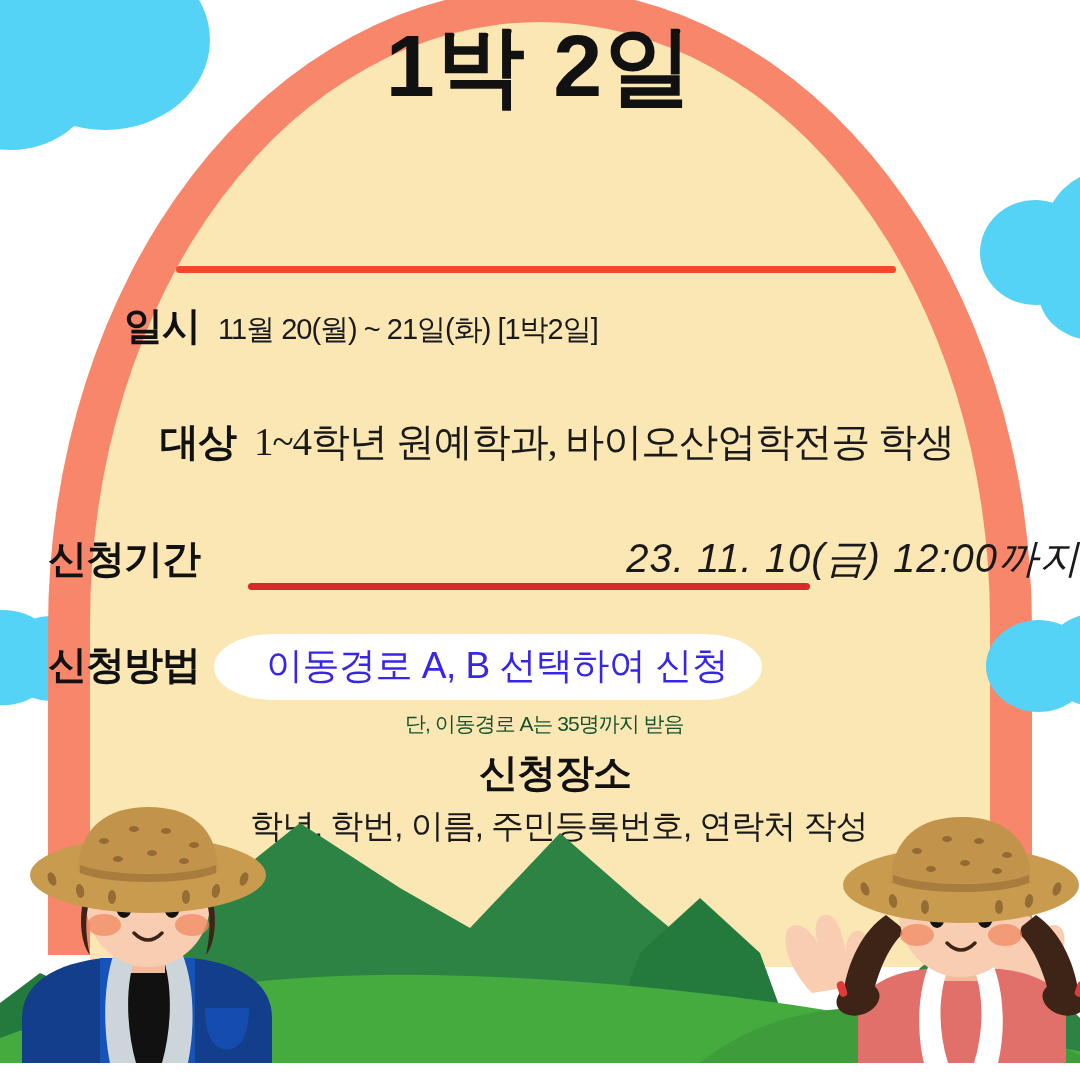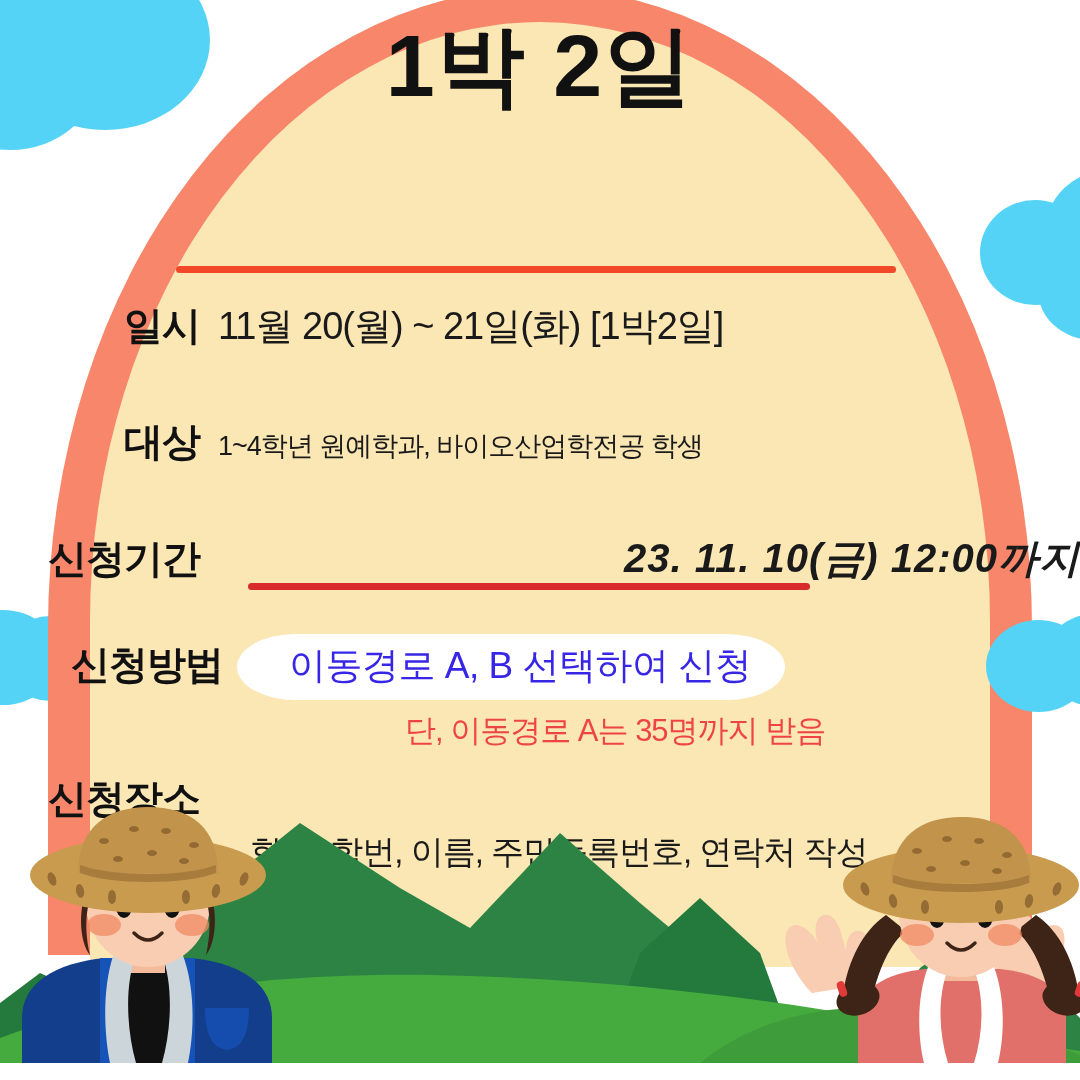--- a/index.html
+++ b/index.html
@@ -27,39 +27,39 @@
       line-height:1.05;text-indent:26px;}
 
   .divider{position:absolute;left:176px;top:266px;width:720px;height:7px;
       background:#f2492a;border-radius:4px;}
 
   
   .rows{position:absolute;left:0;top:295px;width:1080px;}
   .row{display:flex;align-items:baseline;}
   .lbl{flex:0 0 200px;text-align:right;padding-right:18px;
        font-size:39px;font-weight:900;color:#111111;letter-spacing:-1px;}
-  .val{font-size:38px;color:#1a1a1a;letter-spacing:-1px;white-space:nowrap;}
+  .val{font-size:29px;color:#1a1a1a;letter-spacing:-1px;white-space:nowrap;}
 
   .r-ilsi{margin-top:4px;}
-  .r-daesang{margin-top:62px;}
-  .r-daesang .val{font-size:27px;}
+  .r-daesang{margin-top:62px;margin-left:36px;}
+  .r-daesang .val{font-size:39px;font-family:Liberation Serif, serif;}
   .r-gigan{margin-top:62px;position:relative;justify-content:space-between;}
-  .r-gigan .val{font-style:italic;font-size:40px;letter-spacing:1px;font-weight:bold;}
+  .r-gigan .val{font-style:italic;font-size:40px;letter-spacing:1px;}
   .gigan-underline{position:absolute;left:248px;top:52px;width:562px;height:7px;
       background:#d82a2a;border-radius:4px;}
 
-  .r-bangbeop{margin-top:48px;position:relative;padding-left:23px;}
+  .r-bangbeop{margin-top:48px;position:relative;}
   .pill{position:relative;display:inline-block;padding:7px 34px 9px 22px;margin-left:-4px;}
   .pill::before{content:"";position:absolute;left:0;top:0;right:0;bottom:0;
       background:#ffffff;border-radius:60px/34px;z-index:0;}
   .pill span{position:relative;z-index:1;color:#3826e6;font-size:37px;letter-spacing:-0.5px;margin-left:30px;}
 
-  .note{margin-top:10px;padding-left:405px;font-size:31px;color:#ef4444;letter-spacing:-1px;}
-
-  .r-jangso{margin-top:20px;}
+  .note{margin-top:10px;padding-left:405px;font-size:21px;color:#14532d;letter-spacing:-1px;}
+
+  .r-jangso{margin-top:8px;justify-content:center;}
   .r-jangso .val{font-size:37px;}
   .subnote{margin-top:4px;padding-left:250px;font-size:33px;color:#1a1a1a;letter-spacing:-1px;}
 
   
   #scene{position:absolute;left:0;bottom:0;width:1080px;height:260px;}
 </style>
 </head>
 <body>
 
 <div id="poster">

